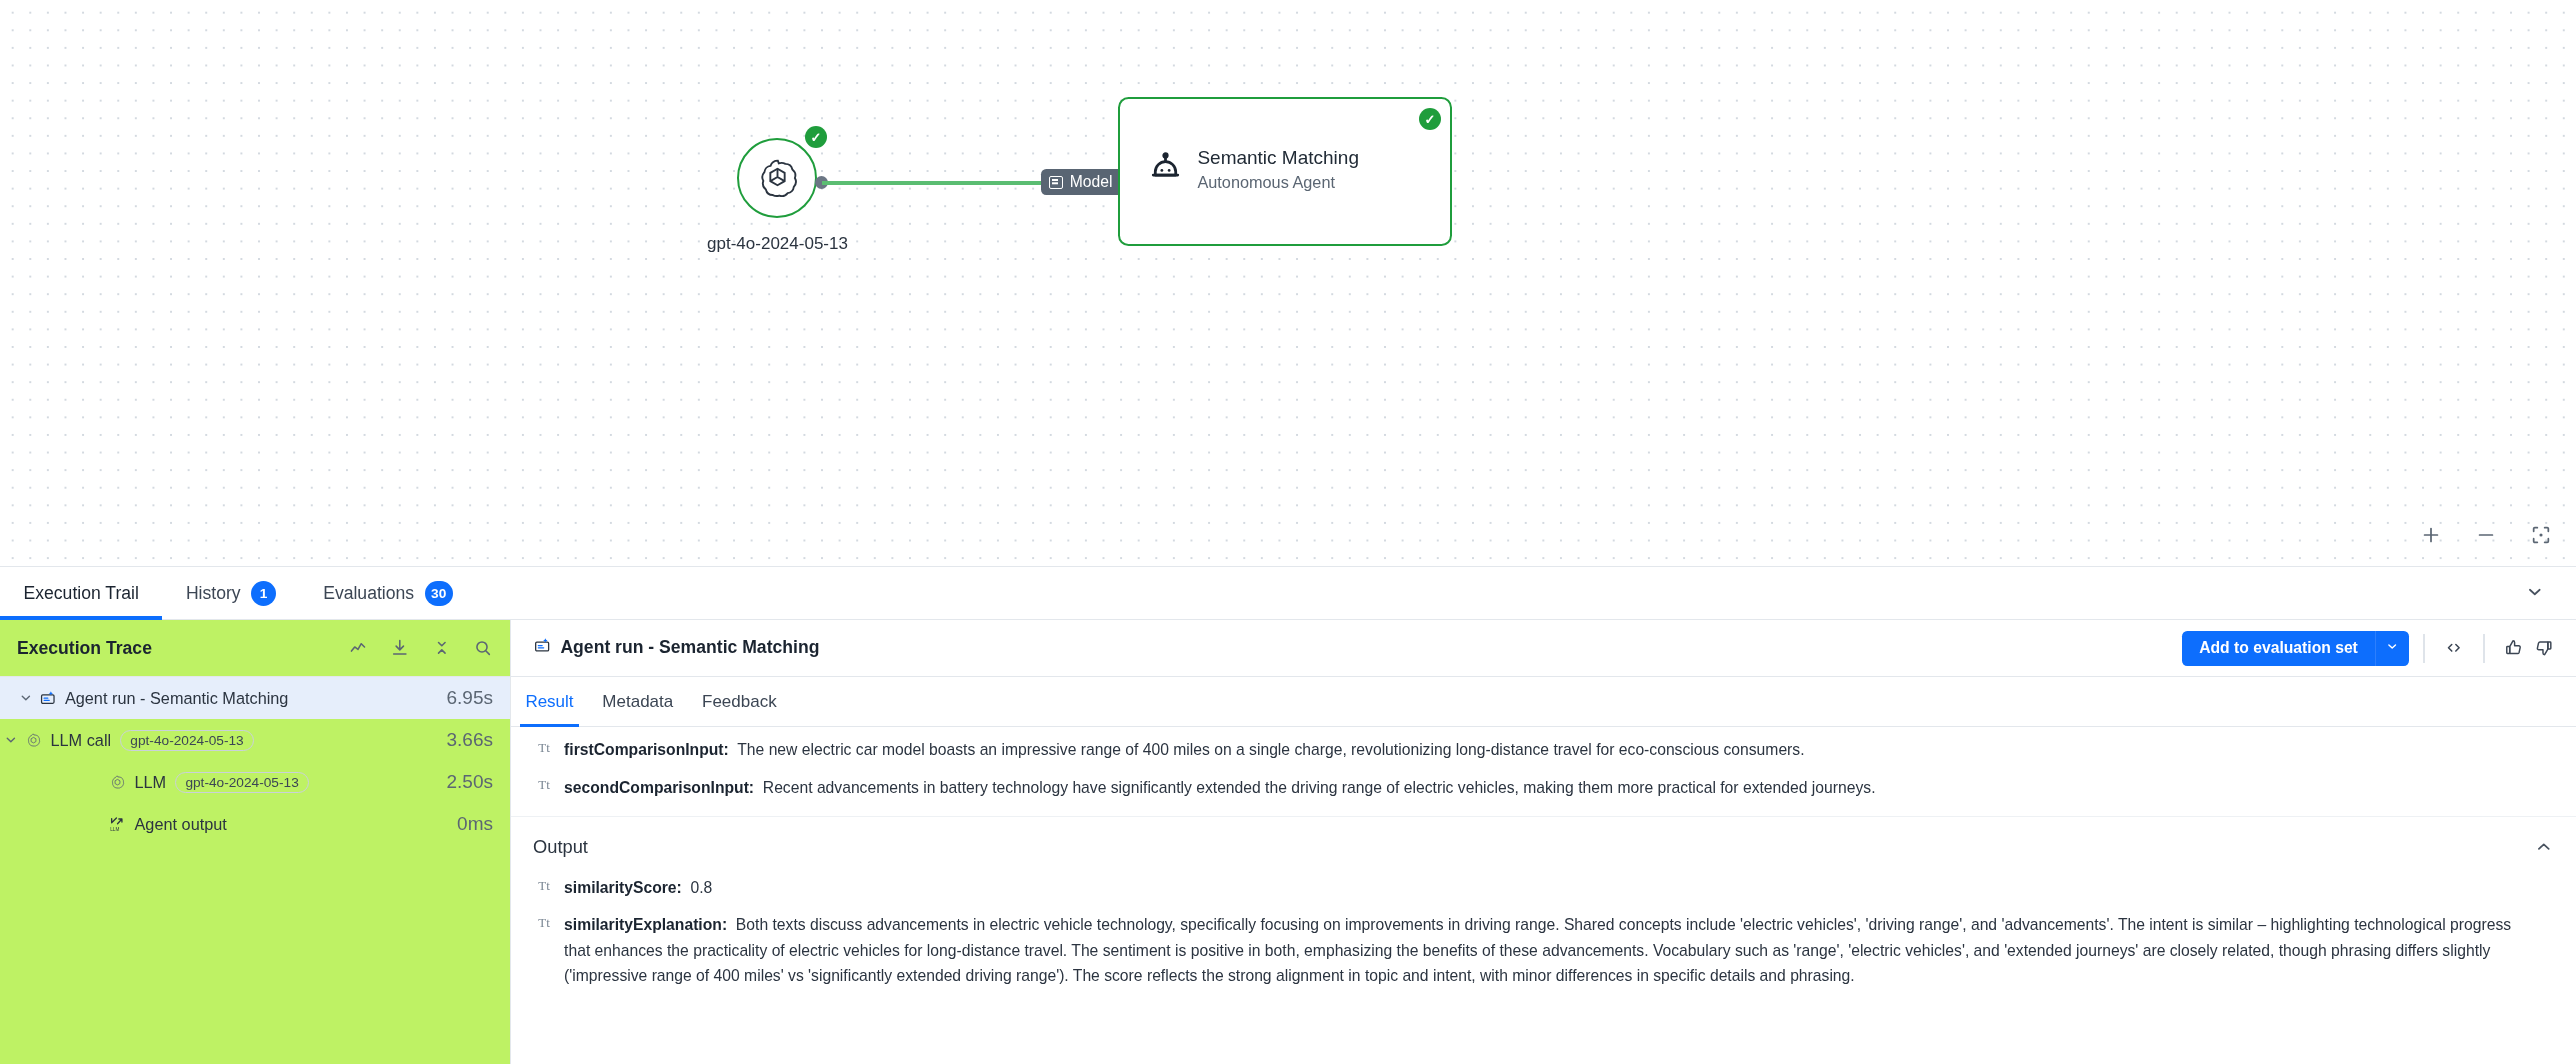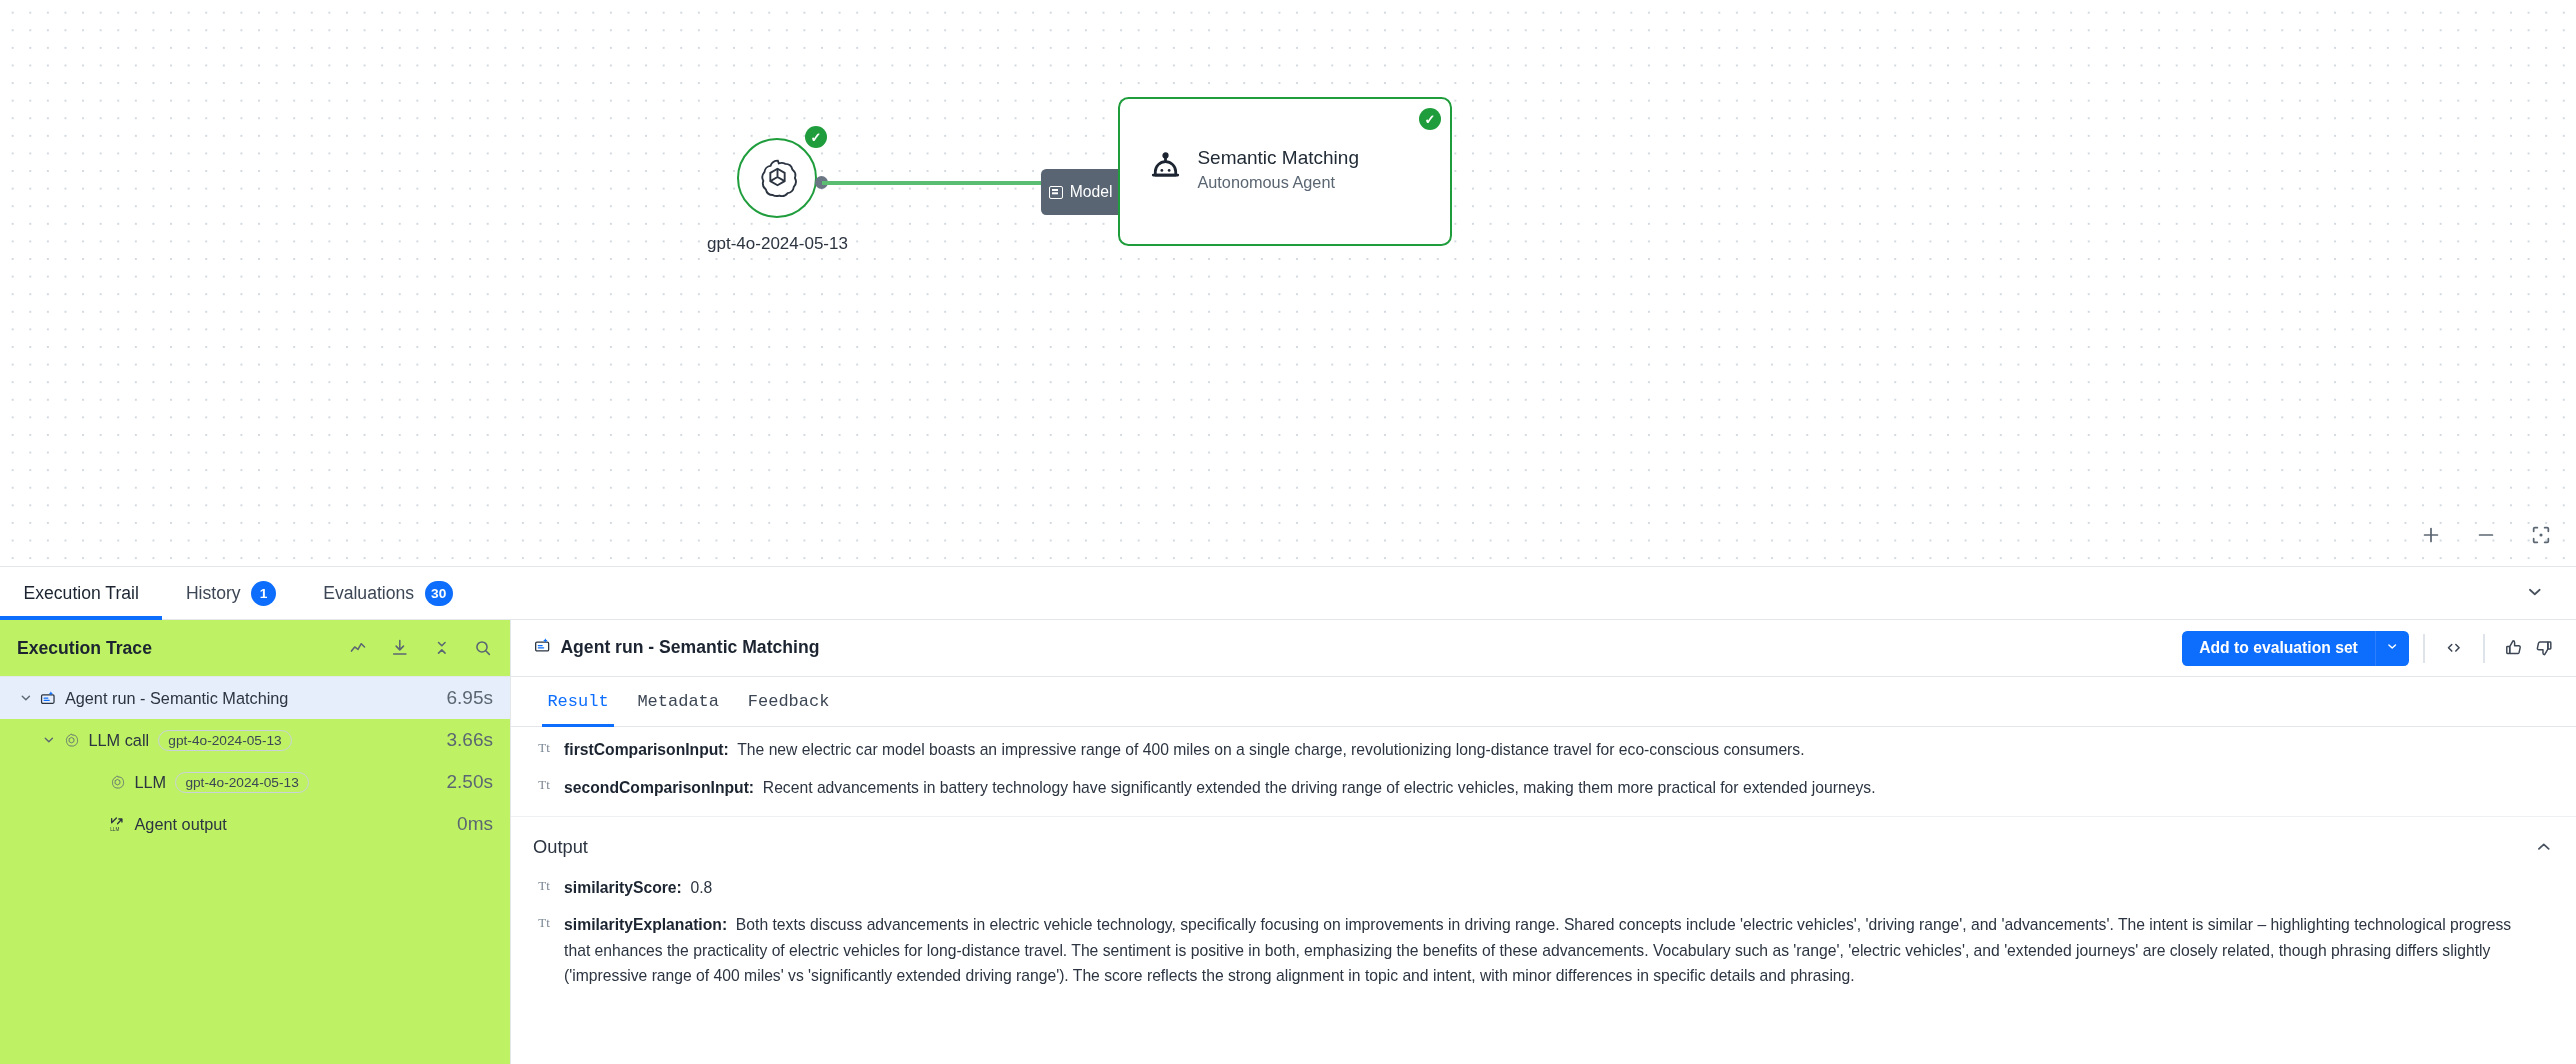--- a/index.html
+++ b/index.html
@@ -57,21 +57,21 @@
     background: #0d6efd; transform: rotate(45deg);
   }
 
   .edge {
     position: absolute; left: 822px; top: 181px;
     width: 295px; height: 3.9px; background: #5bbd72;
   }
 
   .edge-chip {
     position: absolute; left: 1041px; top: 169px;
-    height: 46px; padding: 0 10.5px 0 7.8px;
+    height: 26px; padding: 0 10.5px 0 7.8px;
     background: #596573; color: #ffffff;
     border-radius: 5.2px;
     display: flex; align-items: center; gap: 6.5px;
     font-size: 15.7px; white-space: nowrap;
     cursor: pointer;
   }
   .edge-chip .chip-ico {
     width: 14.4px; height: 13px; border: 1.6px solid #fff; border-radius: 2px;
     display:block; position: relative;
   }
@@ -201,21 +201,21 @@
     background: #0d6efd; color: #fff; border: none;
     border-left: 1.3px solid #2d7ffd;
     border-radius: 0 5.2px 5.2px 0;
     cursor: pointer; display: flex; align-items: center; justify-content: center;
   }
   .vdiv { width: 1.3px; height: 29px; background: #dfe4ea; margin: 0 14.4px; }
   .iconbtn { width: 30px; height: 30px; display: flex; align-items: center; justify-content: center; cursor: pointer; color: #3c4654; }
 
   .subtabs {
     height: 50px; display: flex; align-items: stretch;
-    padding-left: 22px; border-bottom: 1.3px solid #e3e7ec; font-family: Liberation Mono, monospace;
+    border-bottom: 1.3px solid #e3e7ec;
   }
   .subtab {
     display: flex; align-items: center; padding: 0 14.4px;
     font-size: 17px; color: #3c4654; cursor: pointer; position: relative;
   }
   .subtab.active { color: #0d6efd; }
   .subtab.active::after {
     content: ""; position: absolute; left: 9.1px; right: 9.1px; bottom: -1.3px;
     height: 3.3px; background: #0d6efd;
   }
@@ -381,21 +381,21 @@
             <svg width="17.6" height="17.6" viewBox="0 0 24 24" fill="none" stroke="#2b3440" stroke-width="1.7" stroke-linejoin="round">
               <rect x="3.5" y="8" width="17" height="11.5" rx="1.6"></rect>
               <path d="M7 12.5h5M7 15.5h7" stroke="#0d6efd" stroke-linecap="round"></path>
               <path d="M16.2 3l.9 2 2 .9-2 .9-.9 2-.9-2-2-.9 2-.9z" fill="#0d6efd" stroke="none"></path>
             </svg>
           </span>
           <span class="rlabel">Agent run - Semantic Matching</span>
           <span class="rtime">6.95s</span>
         </div>
 
-        <div class="trow" style="padding-left:38px;">
+        <div class="trow" style="">
           <span class="chev">
             <svg width="15.7" height="15.7" viewBox="0 0 24 24" fill="none" stroke="currentColor" stroke-width="2.1" stroke-linecap="round" stroke-linejoin="round">
                 <path d="M6.5 9.5 12 15l5.5-5.5"></path>
               </svg>
           </span>
           <span class="ricon">
             <svg width="17" height="17" viewBox="0 0 24 24" fill="none" stroke="#5b6673" stroke-width="1.2">
               <path d="M12.2 3c-1.6 0-3 1-3.5 2.5-1.5.2-2.7 1.4-2.9 3-1 1.1-1.3 2.8-.5 4.2-.5 1.4 0 3.1 1.2 4.1.3 1.5 1.7 2.6 3.3 2.6.9.5 2 .6 3 .3 1.4.5 3 0 4-1.2 1.5-.2 2.7-1.4 2.9-3 1-1.1 1.3-2.8.5-4.2.5-1.4 0-3.1-1.2-4.1-.3-1.5-1.7-2.6-3.3-2.6-.9-.5-2.1-.6-3.1-.3z"></path>
               <path d="M12 7.6 15.4 9.6v3.9L12 15.4 8.6 13.5V9.6z"></path>
             </svg>

